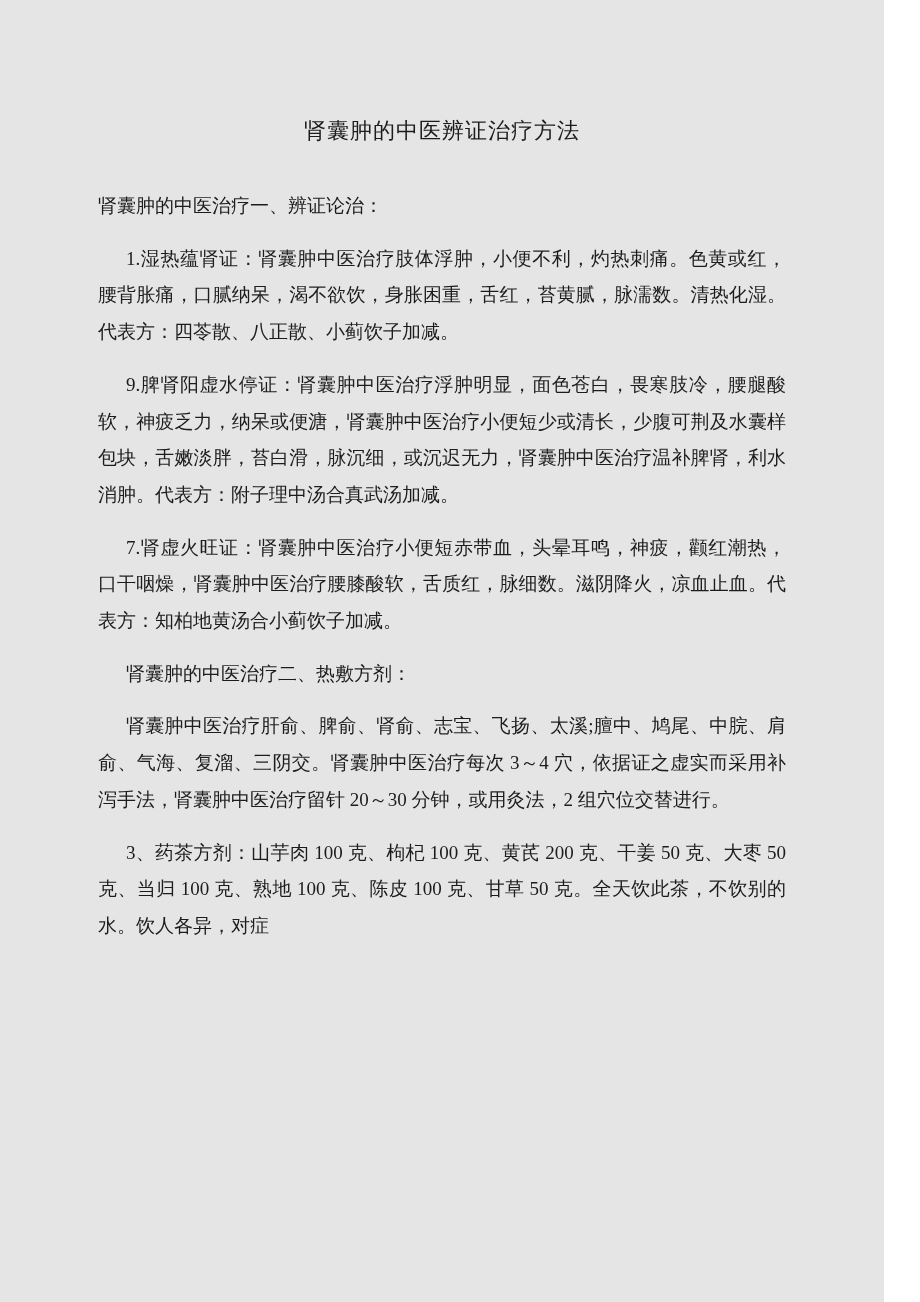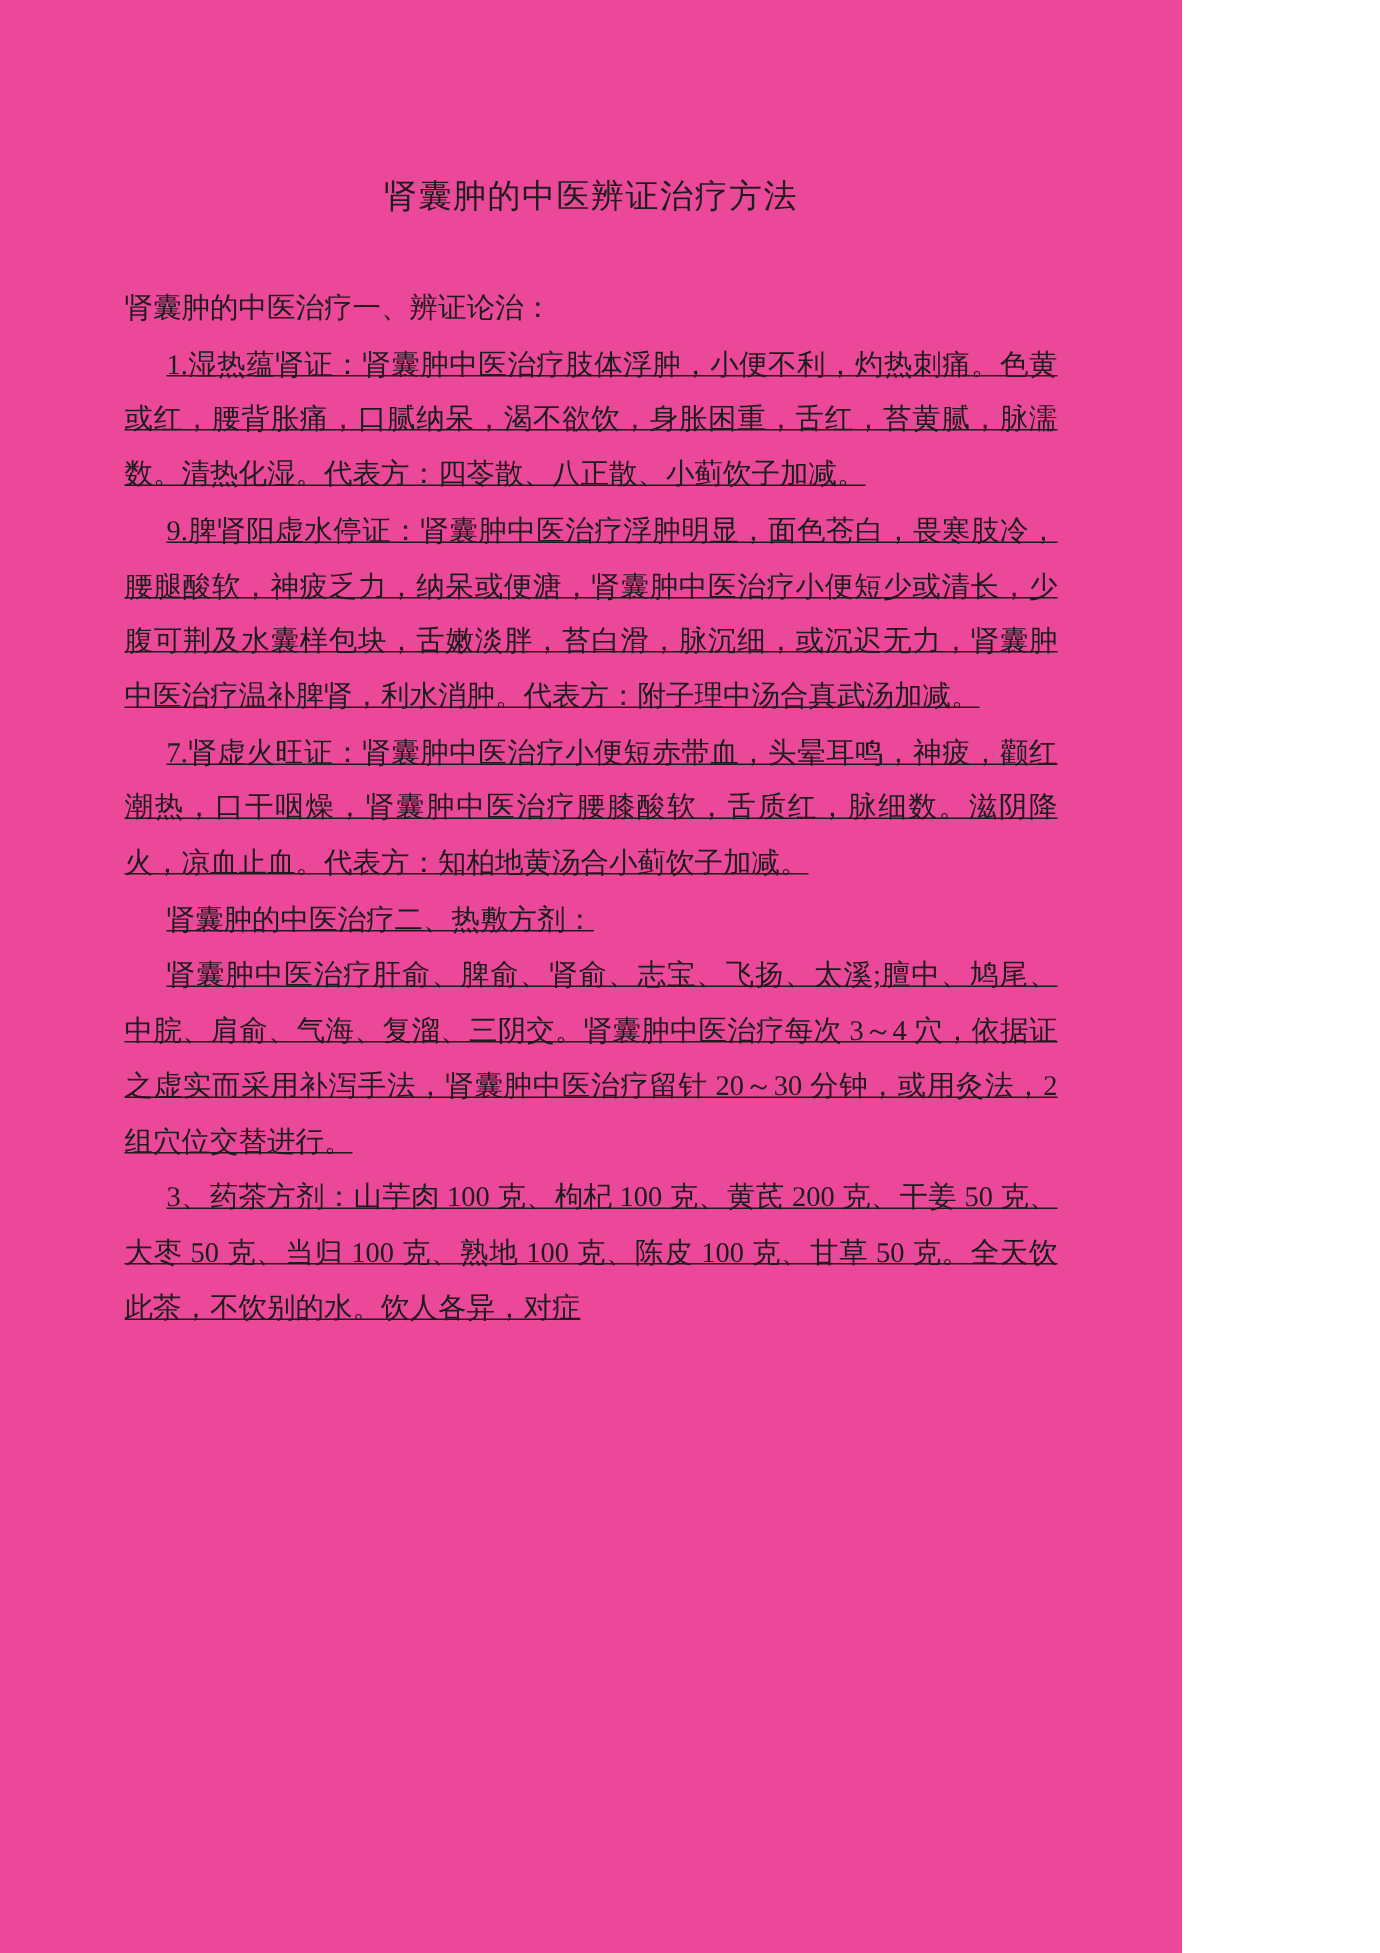--- a/index.html
+++ b/index.html
@@ -2,23 +2,23 @@
 <html><head>
 <meta charset="utf-8">
 <style>
   html, body {
     margin: 0;
     padding: 0;
     background: #ffffff;
   }
   .page {
     position: relative;
-    width: 788px;
+    width: 884px;
     height: 1302px;
-    background: #ec4899;
+    background: #e5e5e5;
     overflow: hidden;
     font-family: "Liberation Serif", "DejaVu Serif", serif;
     color: #1c1c1c;
   }
   .doc-title {
     margin: 0;
     padding-top: 116px;
     text-align: center;
     font-size: 22px;
     font-weight: normal;
@@ -27,24 +27,24 @@
   }
   .doc-body {
     margin-top: 42px;
     padding: 0 82px;
     font-size: 19px;
     line-height: 36.7px;
     text-align: justify;
     text-justify: inter-character;
   }
   .para {
-    margin: 1px;
+    margin: 16px;
     word-break: break-all;
   }
-  .para.indent-sm { text-indent: 28px; text-decoration: underline; }
+  .para.indent-sm { text-indent: 28px; }
 </style>
 </head>
 <body>
 
 <div class="page">
   <h1 class="doc-title">肾囊肿的中医辨证治疗方法</h1>
   <div class="doc-body">
       <p class="para">肾囊肿的中医治疗一、辨证论治：</p>
       <p class="para indent-sm">1.湿热蕴肾证：肾囊肿中医治疗肢体浮肿，小便不利，灼热刺痛。色黄或红，腰背胀痛，口腻纳呆，渴不欲饮，身胀困重，舌红，苔黄腻，脉濡数。清热化湿。代表方：四苓散、八正散、小蓟饮子加减。</p>
       <p class="para indent-sm">9.脾肾阳虚水停证：肾囊肿中医治疗浮肿明显，面色苍白，畏寒肢冷，腰腿酸软，神疲乏力，纳呆或便溏，肾囊肿中医治疗小便短少或清长，少腹可荆及水囊样包块，舌嫩淡胖，苔白滑，脉沉细，或沉迟无力，肾囊肿中医治疗温补脾肾，利水消肿。代表方：附子理中汤合真武汤加减。</p>

